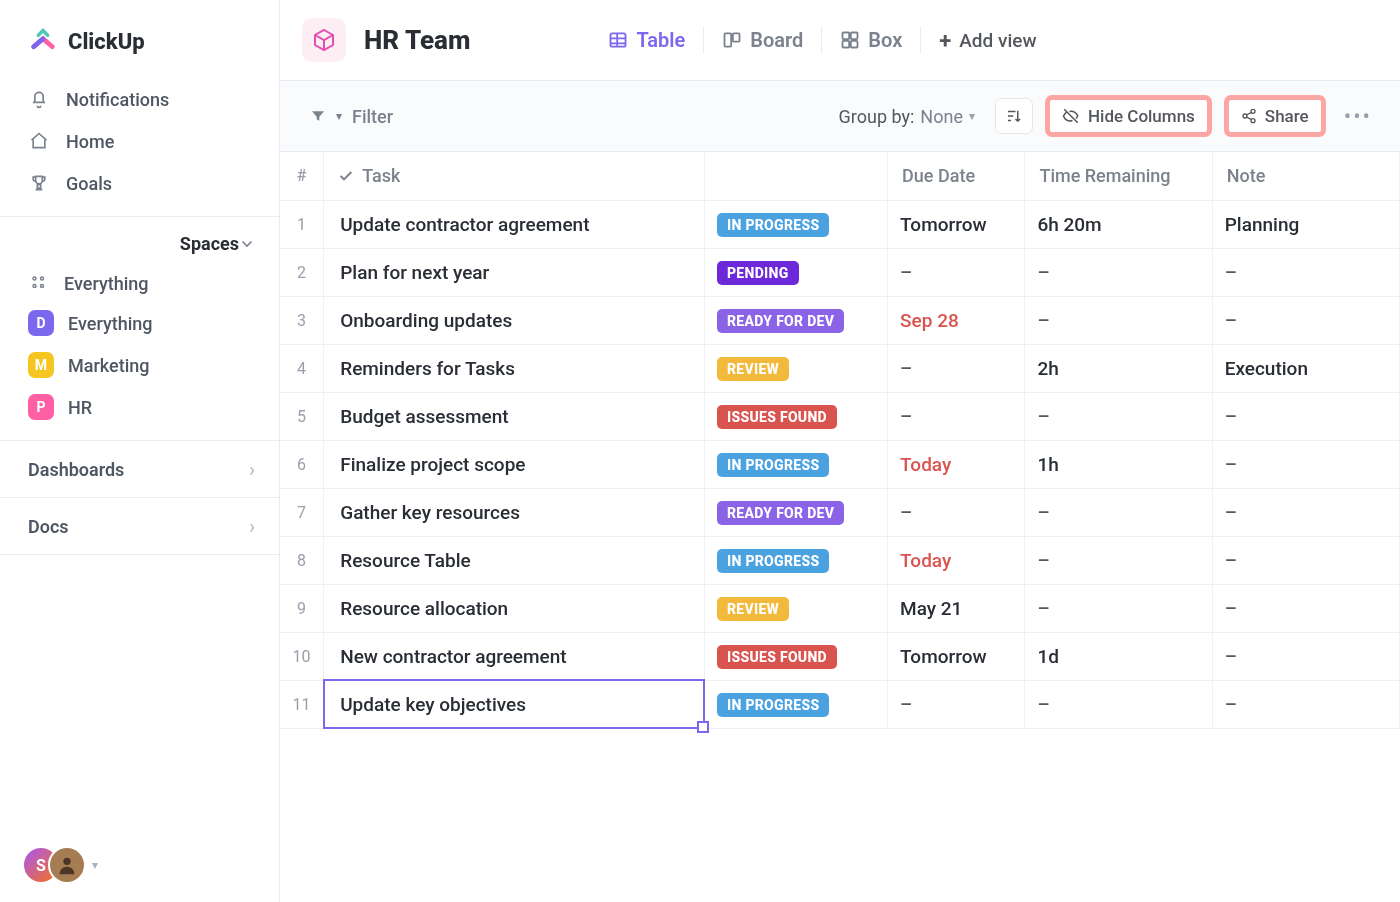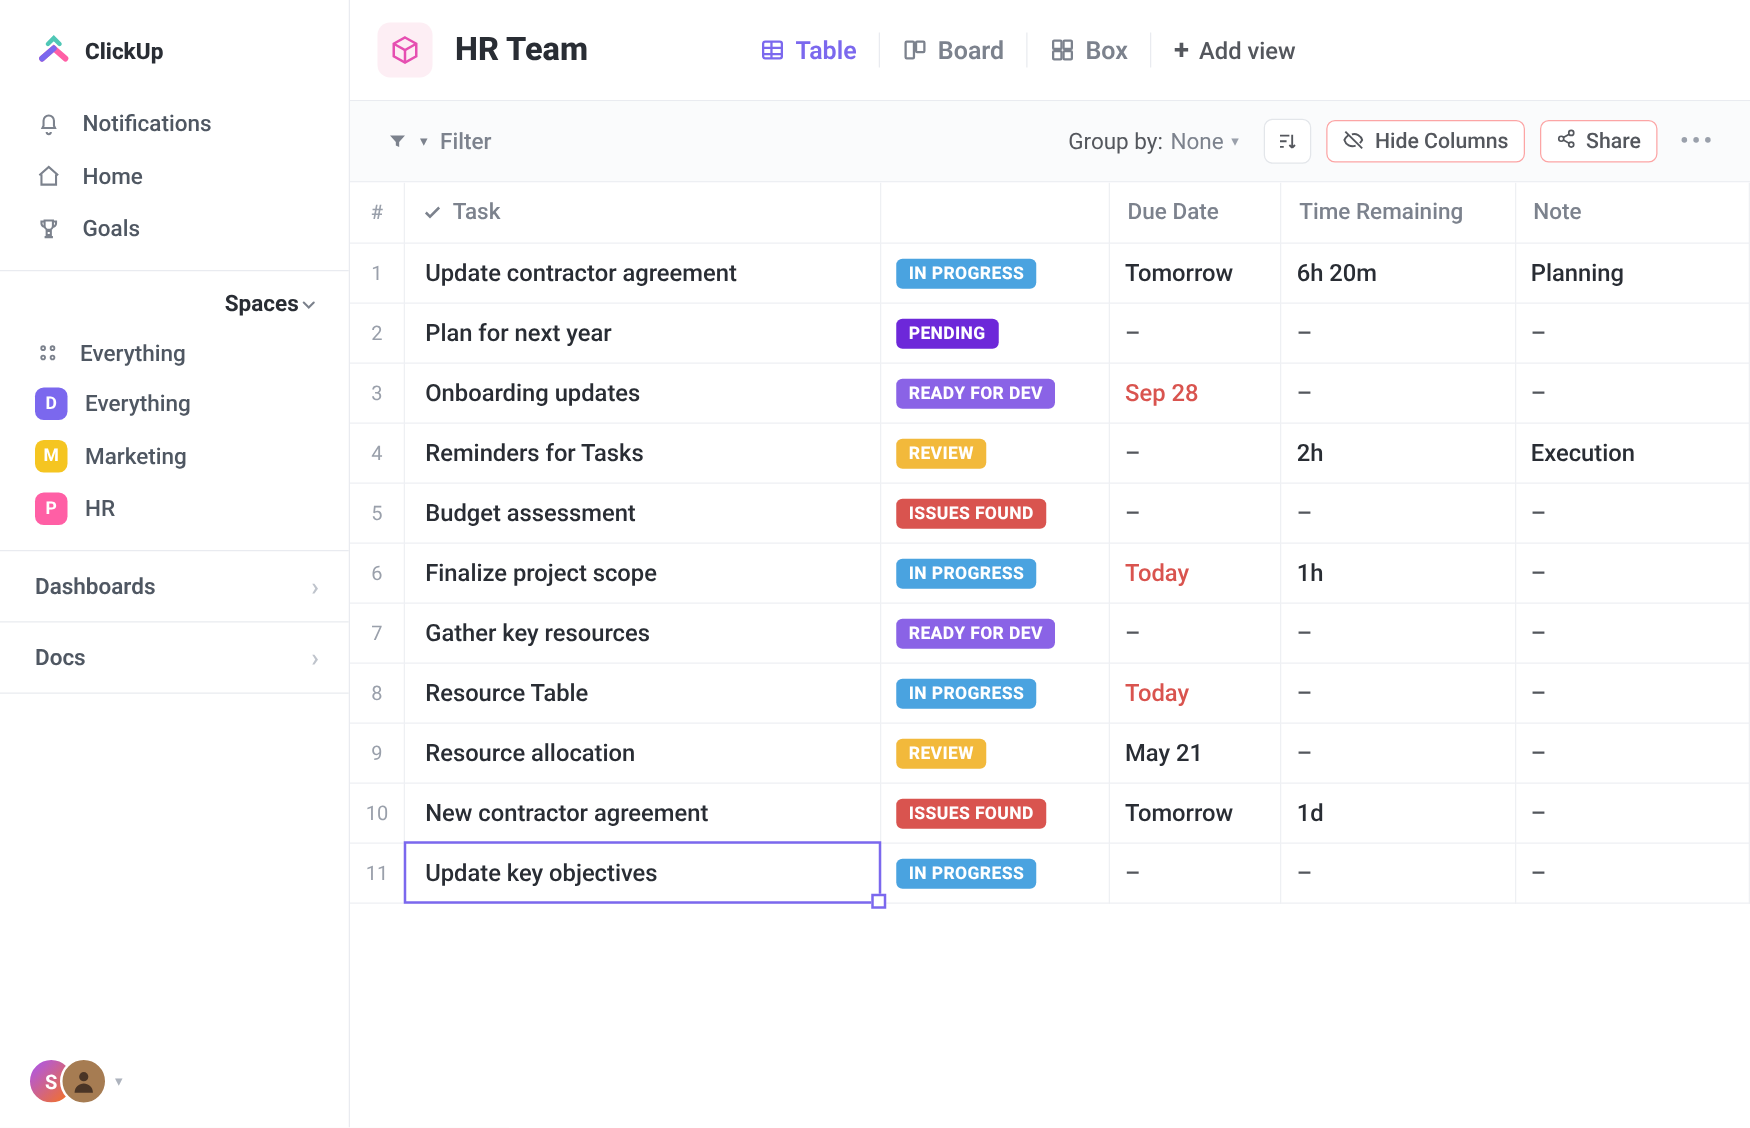--- a/index.html
+++ b/index.html
@@ -23,21 +23,21 @@
   flex-direction: column;
   position: relative;
 }
 .sidebar-logo {
   display: flex;
   align-items: center;
   gap: 10px;
   padding: 26px 28px 14px 28px;
 }
 .sidebar-logo .logo-text {
-  font-size: 18px;
+  font-size: 22px;
   font-weight: 800;
   color: #292d34;
 }
 .logo-mark {
   width: 30px;
   height: 30px;
   display: inline-flex;
   align-items: center;
   justify-content: center;
 }
@@ -226,22 +226,23 @@
   align-items: center;
   font-size: 18px;
   color: #54575d;
   gap: 6px;
   cursor: pointer;
   margin-right: 8px;
 }
 .groupby .gb-val { color: #7c828d; }
 .pill-btn {
   display: flex;
+  align-items: center;
   gap: 8px;
-  border: 1px solid #fca5a5;
+  border: 5px solid #fca5a5;
   border-radius: 7px;
   padding: 6px 12px;
   font-size: 17px;
   color: #54575d;
   background: #fff;
   cursor: pointer;
   font-weight: 500;
 }
 .icon-btn {
   display: flex;

